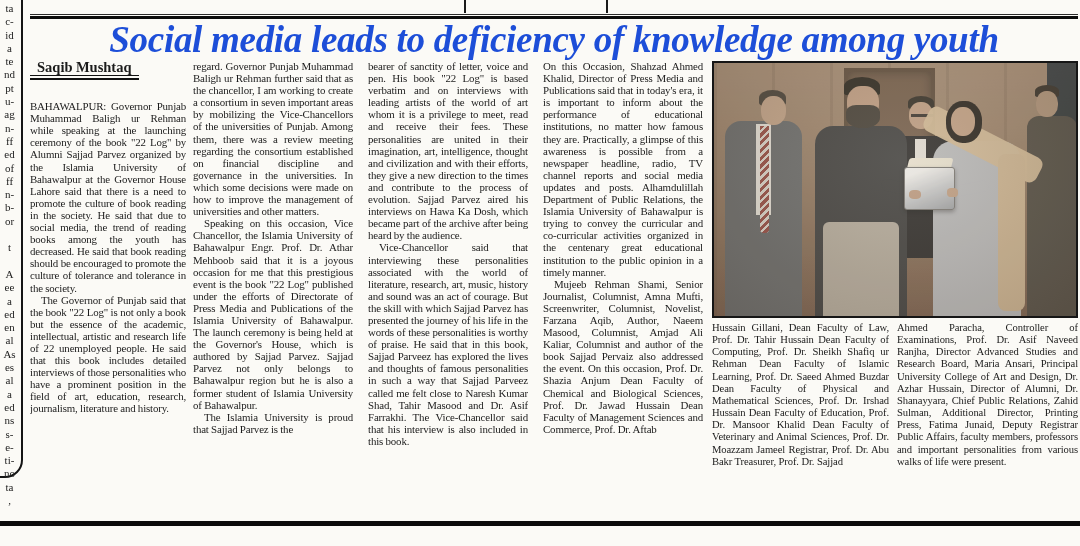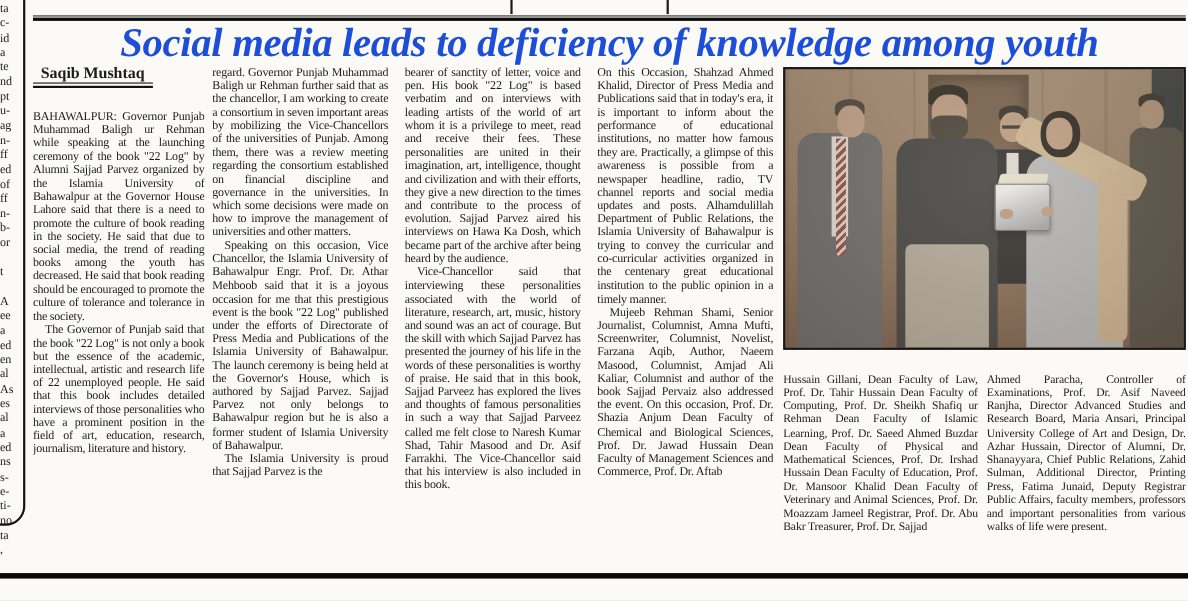--- a/index.html
+++ b/index.html
@@ -5,21 +5,21 @@
   * { margin:0; padding:0; box-sizing:border-box; }
   html,body { background:#e8e6e0; }
   .page {
     position:relative; width:1080px; height:546px;
     background:#fbfaf6; color:#1b1b1b;
     font-family:"Liberation Serif", serif; overflow:hidden;
   }
 
   
   .edge-strip { position:absolute; left:0; top:2px; width:19px; height:544px;
-    font-size:11px; color:#222; text-align:left; overflow:hidden; }
+    font-size:11px; color:#222; text-align:center; overflow:hidden; }
   .edge-strip .frag { height:13.3px; line-height:13.3px; }
   .edge-box { position:absolute; left:-34px; top:-12px; width:57px; height:490px;
     border:2px solid #141414; border-radius:0 0 18px 0; background:transparent; }
 
   
   .top-strip { position:absolute; left:0; top:0; width:1080px; height:13px; overflow:hidden;
     font-size:10.5px; color:#1e1e1e; }
   .ts-seg { position:absolute; top:-1px; white-space:nowrap; overflow:hidden; word-spacing:3px;margin-top:31px; }
   .ts-1 { left:32px;  width:212px; }
   .ts-2 { left:258px; width:202px; }
@@ -108,21 +108,21 @@
   .shield-top { left:53.5%; top:37.5%; width:44px; height:12px; background:#efe8d5;
     transform:skewX(-14deg); border-radius:3px; }
 
   .photo-film { position:absolute; inset:0; pointer-events:none;
     background:radial-gradient(ellipse at 52% 38%, rgba(255,242,222,0.10) 0%, rgba(58,38,22,0.20) 100%); }
   .photo-film2 { position:absolute; inset:0; pointer-events:none; background:rgba(208,184,152,0.10); }
 
   
   .cap { position:absolute; top:322px; height:196px; overflow:hidden;
     font-size:10.6px; line-height:12.15px; letter-spacing:-0.1px; }
-  .cap p { text-align:justify;margin-top:18px; }
+  .cap p { text-align:justify; }
   .cap1 { left:712px; width:177px; }
   .cap2 { left:897px; width:181px; }
 
   
   .bottom-rule { position:absolute; left:0; top:521px; width:1080px; height:4.5px; background:#0b0b0b; }
 </style>
 </head>
 <body>
 
 <div class="page">

